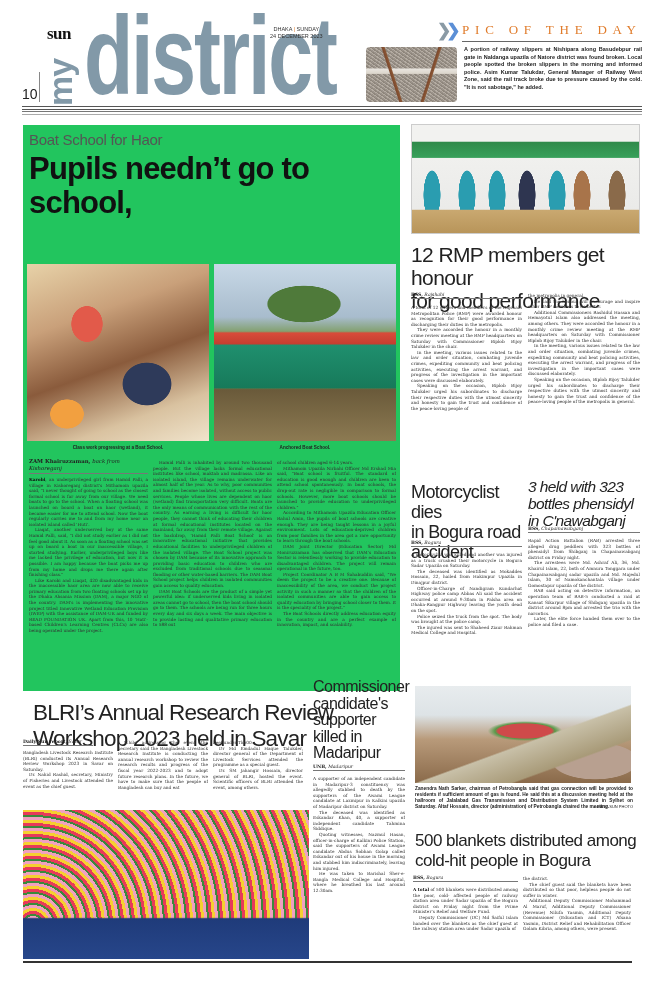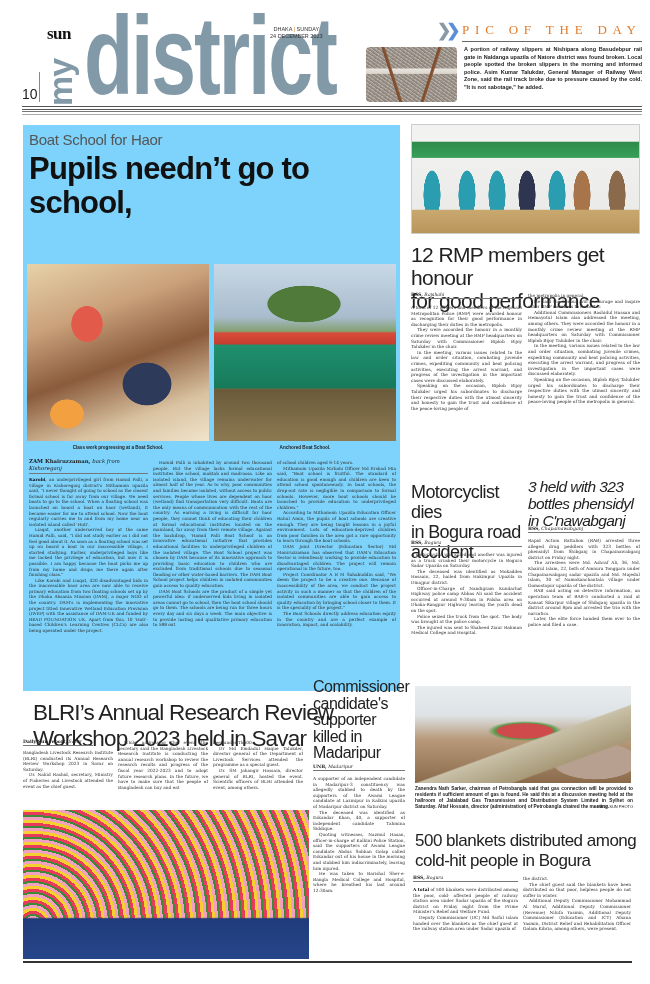--- a/index.html
+++ b/index.html
@@ -45,21 +45,21 @@
         #a59c90;">
   </div>
   <div class="abs" style="left:464px;top:46px;width:178px;font-family:'Liberation Sans',sans-serif;font-weight:bold;font-size:5.5px;line-height:7.6px;color:#222;text-align:justify;">A portion of railway slippers at Nishipara along Basudebpur rail gate in Naldanga upazila of Natore district was found broken. Local people spotted the broken slippers in the morning and informed police. Asim Kumar Talukdar, General Manager of Railway West Zone, said the rail track broke due to pressure caused by the cold. "It is not sabotage," he added.</div>
 
   <div class="abs" style="left:22px;top:106px;width:620px;height:1px;background:#555;"></div>
   <div class="abs" style="left:22px;top:108.5px;width:620px;height:1px;background:#555;"></div>
   <div class="abs" style="left:22px;top:111px;width:620px;height:1px;background:#777;"></div>
   <div class="abs" style="left:22px;top:114px;width:620px;height:1px;background:#aaa;"></div>
 </div>
 
-<div class="abs" style="left:23px;top:125px;width:377px;height:566px;background:#7dd3fc;">
+<div class="abs" style="left:23px;top:125px;width:377px;height:566px;background:#22c55e;">
   <div class="abs" style="left:6px;top:6px;font-family:'Liberation Sans',sans-serif;font-size:15px;color:#555;letter-spacing:-0.3px;">Boat School for Haor</div>
   <div class="abs hl" style="left:6px;top:27px;font-weight:bold;font-size:31px;line-height:34px;color:#111;letter-spacing:-0.8px;">
     <div>Pupils needn’t go to school,</div>
   </div>
 
   <div class="abs photo" style="left:4px;top:139px;width:182px;height:177px;border:none;
        background:
         radial-gradient(ellipse 40px 35px at 120px 120px,#2e3a5a 0 60%,transparent 62%),
         radial-gradient(ellipse 28px 32px at 60px 60px,#e25a4a 0 55%,transparent 57%),
         radial-gradient(ellipse 30px 26px at 40px 150px,#f2a040 0 55%,transparent 57%),

